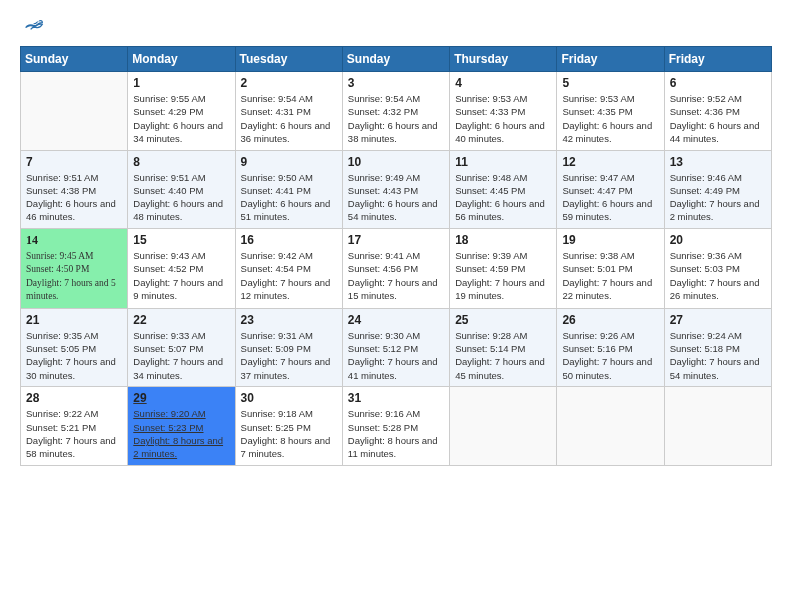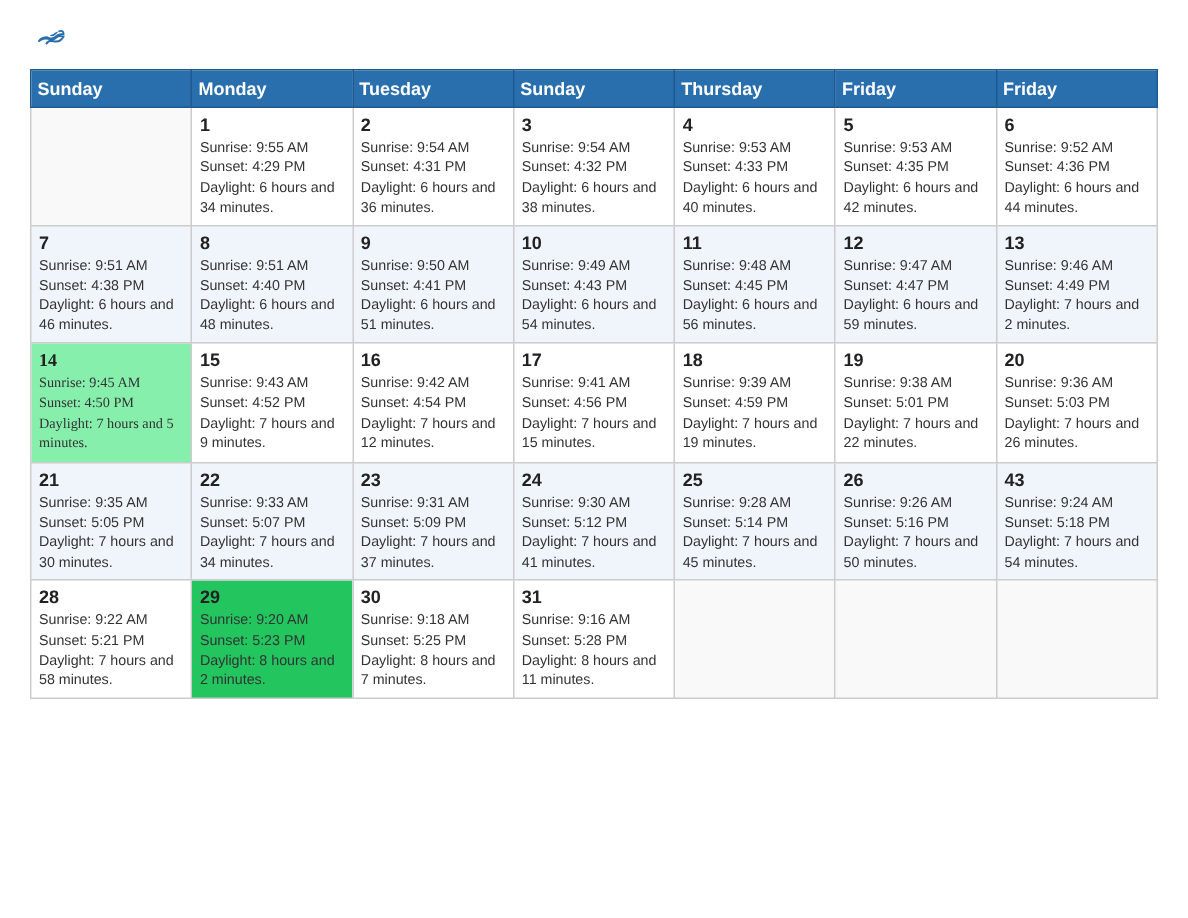--- a/index.html
+++ b/index.html
@@ -248,30 +248,30 @@
           </td>
           <td style="background: rgb(240, 245, 251);">
             <span class="day-number">25</span>
             <div class="day-info">Sunrise: 9:28 AM<br>Sunset: 5:14 PM<br>Daylight: 7 hours and 45 minutes.</div>
           </td>
           <td style="background: rgb(240, 245, 251);">
             <span class="day-number">26</span>
             <div class="day-info">Sunrise: 9:26 AM<br>Sunset: 5:16 PM<br>Daylight: 7 hours and 50 minutes.</div>
           </td>
           <td style="background: rgb(240, 245, 251);">
-            <span class="day-number">43</span>
+            <span class="day-number">27</span>
             <div class="day-info">Sunrise: 9:24 AM<br>Sunset: 5:18 PM<br>Daylight: 7 hours and 54 minutes.</div>
           </td>
         </tr>
         <tr>
           <td style="background: rgb(255, 255, 255); margin-left: 16px;">
             <span class="day-number">28</span>
             <div class="day-info">Sunrise: 9:22 AM<br>Sunset: 5:21 PM<br>Daylight: 7 hours and 58 minutes.</div>
           </td>
-          <td style="background: #22c55e;">
+          <td style="background: #3b82f6; text-decoration: underline;">
             <span class="day-number">29</span>
             <div class="day-info">Sunrise: 9:20 AM<br>Sunset: 5:23 PM<br>Daylight: 8 hours and 2 minutes.</div>
           </td>
           <td style="background: rgb(255, 255, 255);">
             <span class="day-number">30</span>
             <div class="day-info">Sunrise: 9:18 AM<br>Sunset: 5:25 PM<br>Daylight: 8 hours and 7 minutes.</div>
           </td>
           <td style="background: rgb(255, 255, 255);">
             <span class="day-number">31</span>
             <div class="day-info">Sunrise: 9:16 AM<br>Sunset: 5:28 PM<br>Daylight: 8 hours and 11 minutes.</div>

